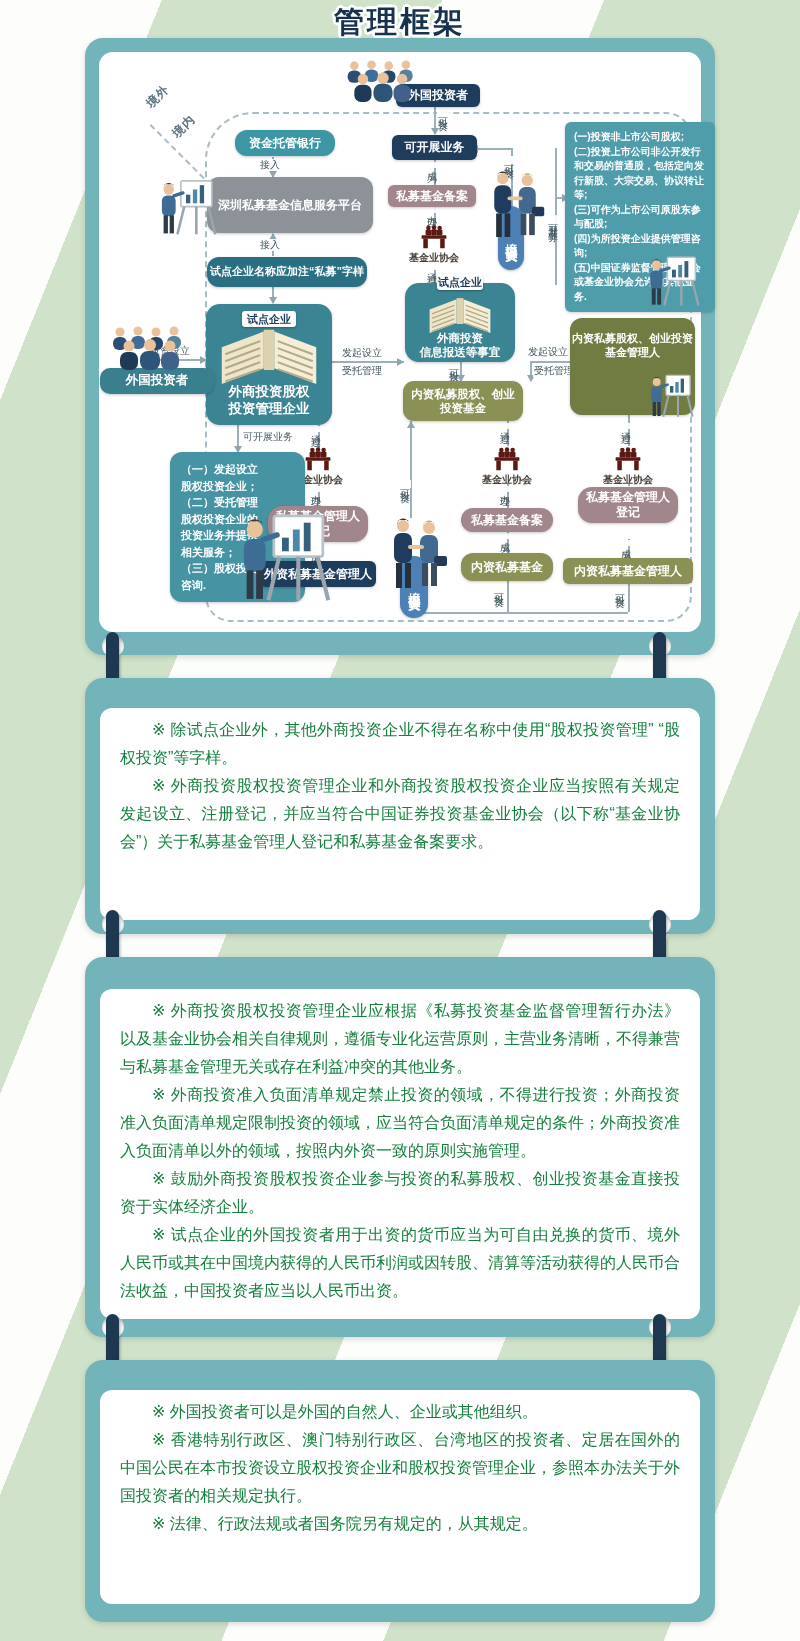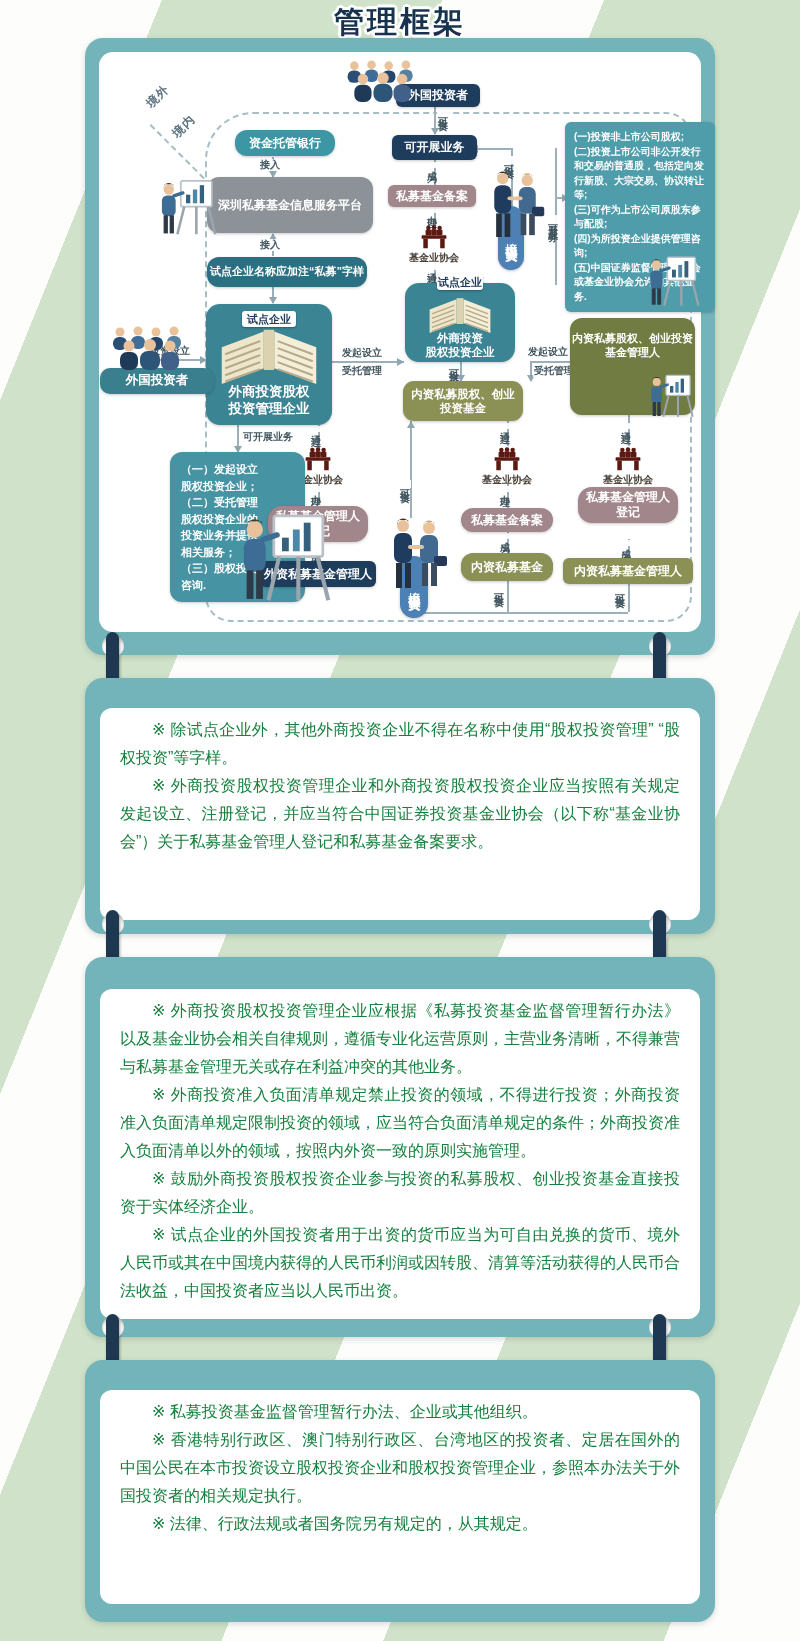--- a/index.html
+++ b/index.html
@@ -23,21 +23,21 @@
   .hole{position:absolute;width:22px;height:22px;border-radius:50%;background:#fff;box-shadow:inset 0 2px 3px rgba(0,0,0,.28)}
   .bar{position:absolute;width:13px;border-radius:7px;background:#1d3850;box-shadow:1px 2px 3px rgba(0,0,0,.35)}
   
   .ln{position:absolute;background:#9bb0ba}
   .lv{width:2px}.lh{height:2px}
   .ar{position:absolute;width:0;height:0}
   .ar.d{border-left:4px solid transparent;border-right:4px solid transparent;border-top:7px solid #8fa6b1}
   .ar.u{border-left:4px solid transparent;border-right:4px solid transparent;border-bottom:7px solid #8fa6b1}
   .ar.l{border-top:4px solid transparent;border-bottom:4px solid transparent;border-right:7px solid #8fa6b1}
   .ar.r{border-top:4px solid transparent;border-bottom:4px solid transparent;border-left:7px solid #8fa6b1}
-  .el{position:absolute;font-size:10px;font-weight:bold;color:#41565f;background:rgba(255,255,255,.92);line-height:1.15;padding:0 1px;white-space:nowrap}
+  .el{position:absolute;font-size:10px;font-weight:normal;color:#41565f;background:rgba(255,255,255,.92);line-height:1.15;padding:0 1px;white-space:nowrap}
   .el.v{writing-mode:vertical-rl;letter-spacing:2px;padding:1px 0}
   .nbox{position:absolute;display:flex;align-items:center;justify-content:center;text-align:center;
         color:#fff;font-weight:bold;border-radius:6px;white-space:pre-line;box-shadow:0 1px 3px rgba(0,0,0,.22);line-height:1.25}
   .navy{background:#1e3c5c}.tealm{background:#3d96a4}.teald{background:#2a7082}
   .mauve{background:#a1868b}.olive{background:#8b9055}.oliveD{background:#707c42}
   .gray{background:#8d9298}.tealbig{background:#3a8493;border-radius:14px}
   .pill{background:#4d80b4;border-radius:14px;writing-mode:vertical-rl;letter-spacing:2px;font-size:12px;display:flex;align-items:center;justify-content:center;color:#fff;font-weight:bold;position:absolute;box-shadow:0 1px 3px rgba(0,0,0,.25)}
   .tag{position:absolute;background:#fff;color:#1d3a5a;font-size:11px;font-weight:bold;text-align:center;line-height:16px;border-radius:3px;box-shadow:0 1px 2px rgba(0,0,0,.3);z-index:6}
   .dashrect{position:absolute;border:2px dashed #a7bdc5;border-radius:48px 26px 26px 26px}
   .dashdiag{position:absolute;border-top:2px dashed #a7bdc5;transform:rotate(45deg);transform-origin:left top}
@@ -261,21 +261,21 @@
       <span class="boxtxt" style="top:80px;font-size:13.5px">外商投资股权
 投资管理企业</span>
     </div>
     <div class="tag" style="left:143px;top:259px;width:54px">试点企业</div>
 
     <div class="nbox tealbig" style="left:306px;top:231px;width:110px;height:79px">
       <svg style="position:absolute;left:14px;top:14px;width:82px;height:36px">
           <use href="#building"></use>
         </svg>
       <span class="boxtxt" style="top:48px;font-size:11.5px">外商投资
-股权投资企业</span>
+信息报送等事宜</span>
     </div>
     <div class="tag" style="left:338px;top:222px;width:46px">试点企业</div>
 
     <div class="nbox" style="left:1px;top:316px;width:114px;height:26px;font-size:12.5px;background:#3a7f8e;border-radius:10px">外国投资者</div>
 
     <div class="bignote" style="left:466px;top:70px;width:132px">(一)投资非上市公司股权;
 (二)投资上市公司非公开发行和交易的普通股，包括定向发行新股、大宗交易、协议转让等;
 (三)可作为上市公司原股东参与配股;
 (四)为所投资企业提供管理咨询;
 (五)中国证券监督管理委员会或基金业协会允许的其他业务.</div>
@@ -342,17 +342,17 @@
 
 <div class="hole" style="left:102px;top:1316px"></div>
 <div class="hole" style="left:649px;top:1316px"></div>
 <div class="hole" style="left:102px;top:1361px"></div>
 <div class="hole" style="left:649px;top:1361px"></div>
 <div class="bar" style="left:106px;top:1314px;height:72px"></div>
 <div class="bar" style="left:653px;top:1314px;height:72px"></div>
 
 <section class="panel" style="top:1360px;height:262px">
   <div class="card tcard" style="top:30px;height:214px">
-    <p class="para">※ 私募投资基金监督管理暂行办法、企业或其他组织。</p>
+    <p class="para">※ 外国投资者可以是外国的自然人、企业或其他组织。</p>
     <p class="para">※ 香港特别行政区、澳门特别行政区、台湾地区的投资者、定居在国外的中国公民在本市投资设立股权投资企业和股权投资管理企业，参照本办法关于外国投资者的相关规定执行。</p>
     <p class="para">※ 法律、行政法规或者国务院另有规定的，从其规定。</p>
   </div>
 </section>
 
 </body></html>

